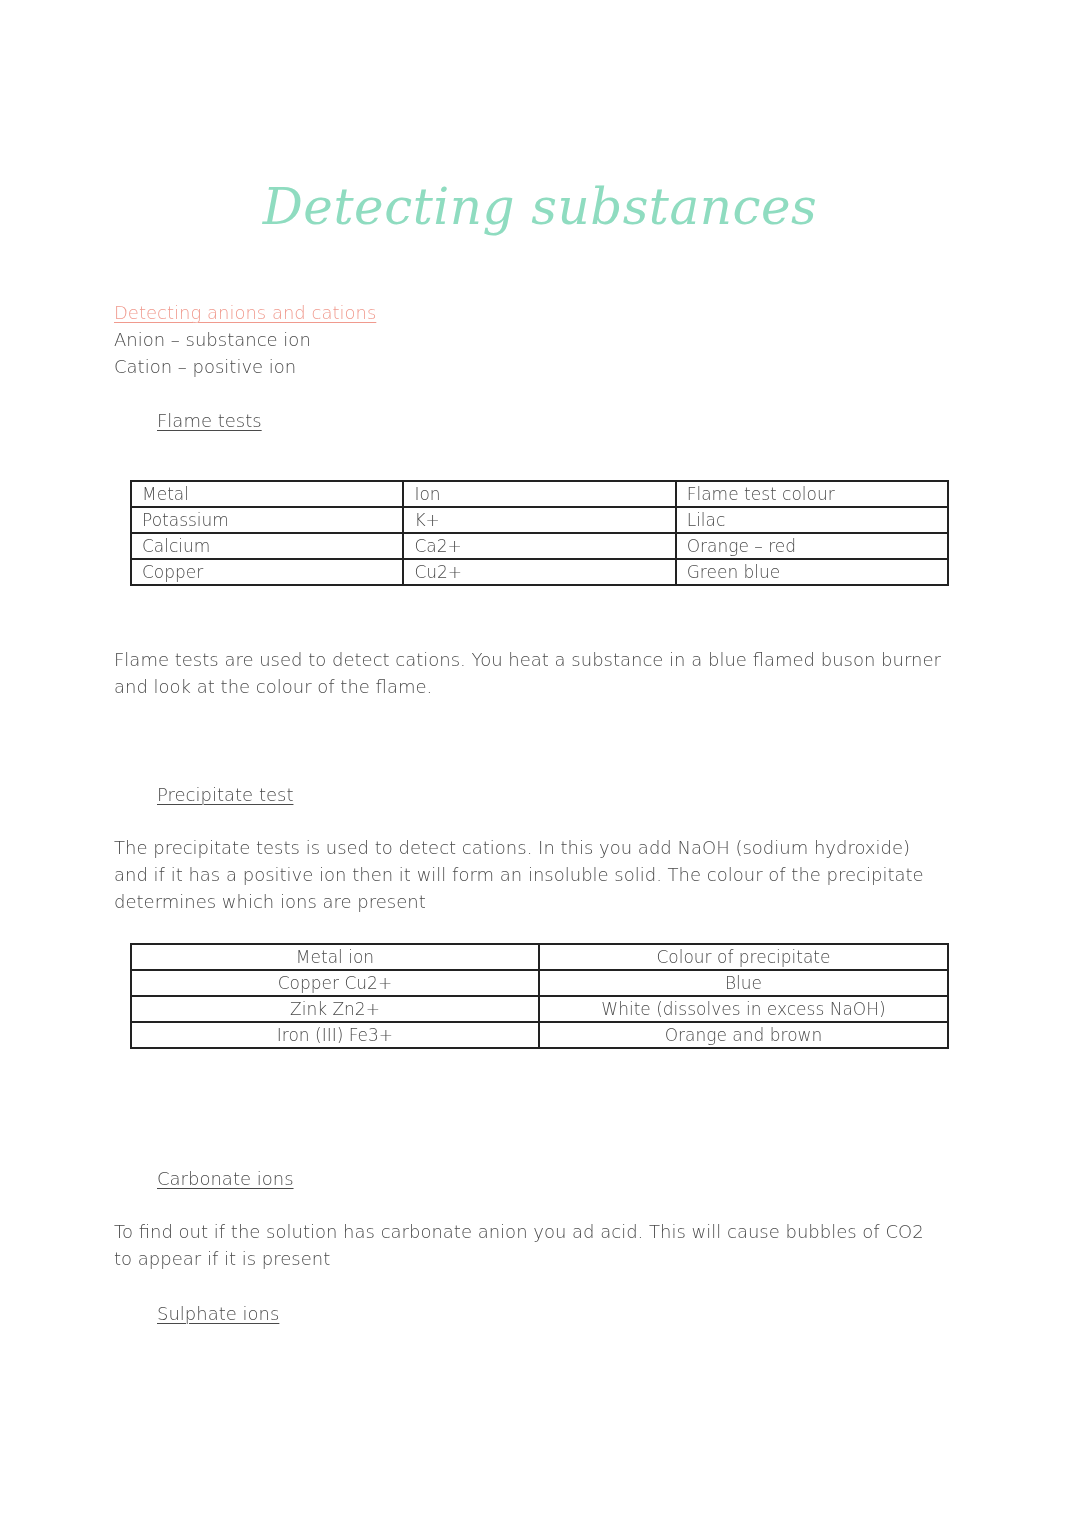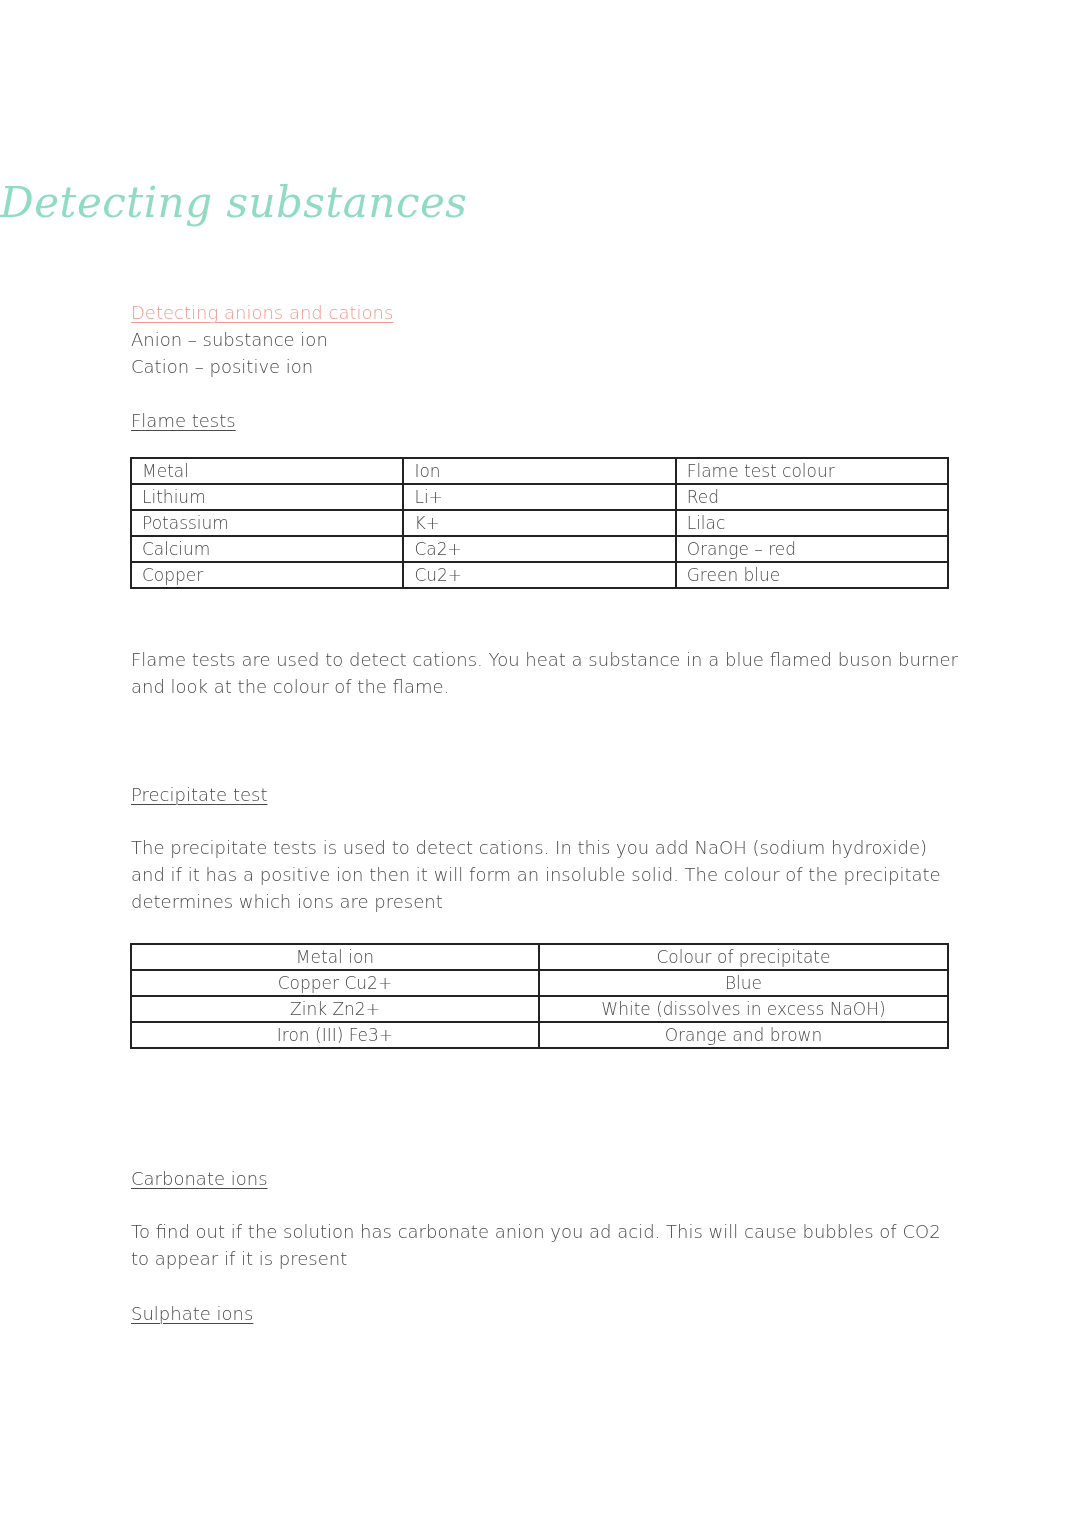--- a/index.html
+++ b/index.html
@@ -1,55 +1,50 @@
 <!DOCTYPE html>
 <html><head>
 <meta charset="utf-8">
 <style>
   html, body { margin: 0; padding: 0; background: #ffffff; }
   body { width: 1080px; height: 1527px; position: relative; overflow: hidden;
          font-family: "DejaVu Sans", sans-serif; color: #444444; }
-  .title { position: absolute; left: 0; right: 0; top: 178px; text-align: left;
-           font-family: "DejaVu Serif", serif; font-style: italic; font-size: 42px;
+  .title { position: absolute; left: 0; right: 0; top: 178px; text-align: center;
+           font-family: "DejaVu Serif", serif; font-style: italic; font-size: 50px;
            color: #8fdcc0; letter-spacing: 0.5px; }
-  .txt { position: absolute; left: 131px; font-size: 18px; line-height: 27px; color: #4a4a4a;
+  .txt { position: absolute; left: 114px; font-size: 18px; line-height: 27px; color: #4a4a4a;
          white-space: nowrap; font-weight: 300; }
   .heading-pink { color: #f09a8e; text-decoration: underline; text-decoration-thickness: 1px; text-underline-offset: 3px; }
-  .heading { text-decoration: underline; text-decoration-thickness: 1px; text-underline-offset: 3px; color: #4a4a4a; }
+  .heading { text-decoration: underline; text-decoration-thickness: 1px; text-underline-offset: 3px; color: #4a4a4a; margin-left: 43px; }
   .para { width: 830px; white-space: normal; }
   table { position: absolute; left: 130px; border-collapse: collapse; font-size: 17px; color: #4a4a4a; }
   td { border: 2px solid #222; height: 24px; padding: 0 10px; line-height: 24px; font-weight: 300; }
 </style>
 </head>
 <body>
 
 <div class="title">Detecting substances</div>
 
 <div class="txt heading-pink" style="top:299px">Detecting anions and cations</div>
 <div class="txt" style="top:326px">Anion – substance ion</div>
 <div class="txt" style="top:353px">Cation – positive ion</div>
 
 <div class="txt heading" style="top:407px">Flame tests</div>
 
-<table style="top:457px; width:819px;">
+<table style="top:480px; width:819px;">
   <colgroup>
       <col style="width:273px">
       <col style="width:273px">
       <col style="width:273px">
     </colgroup>
   <tbody>
       <tr>
     <td>Metal</td>
     <td>Ion</td>
     <td>Flame test colour</td>
-  </tr>
-  <tr>
-    <td>Lithium</td>
-    <td>Li+</td>
-    <td>Red</td>
   </tr>
   <tr>
     <td>Potassium</td>
     <td>K+</td>
     <td>Lilac</td>
   </tr>
   <tr>
     <td>Calcium</td>
     <td>Ca2+</td>
     <td>Orange – red</td>

